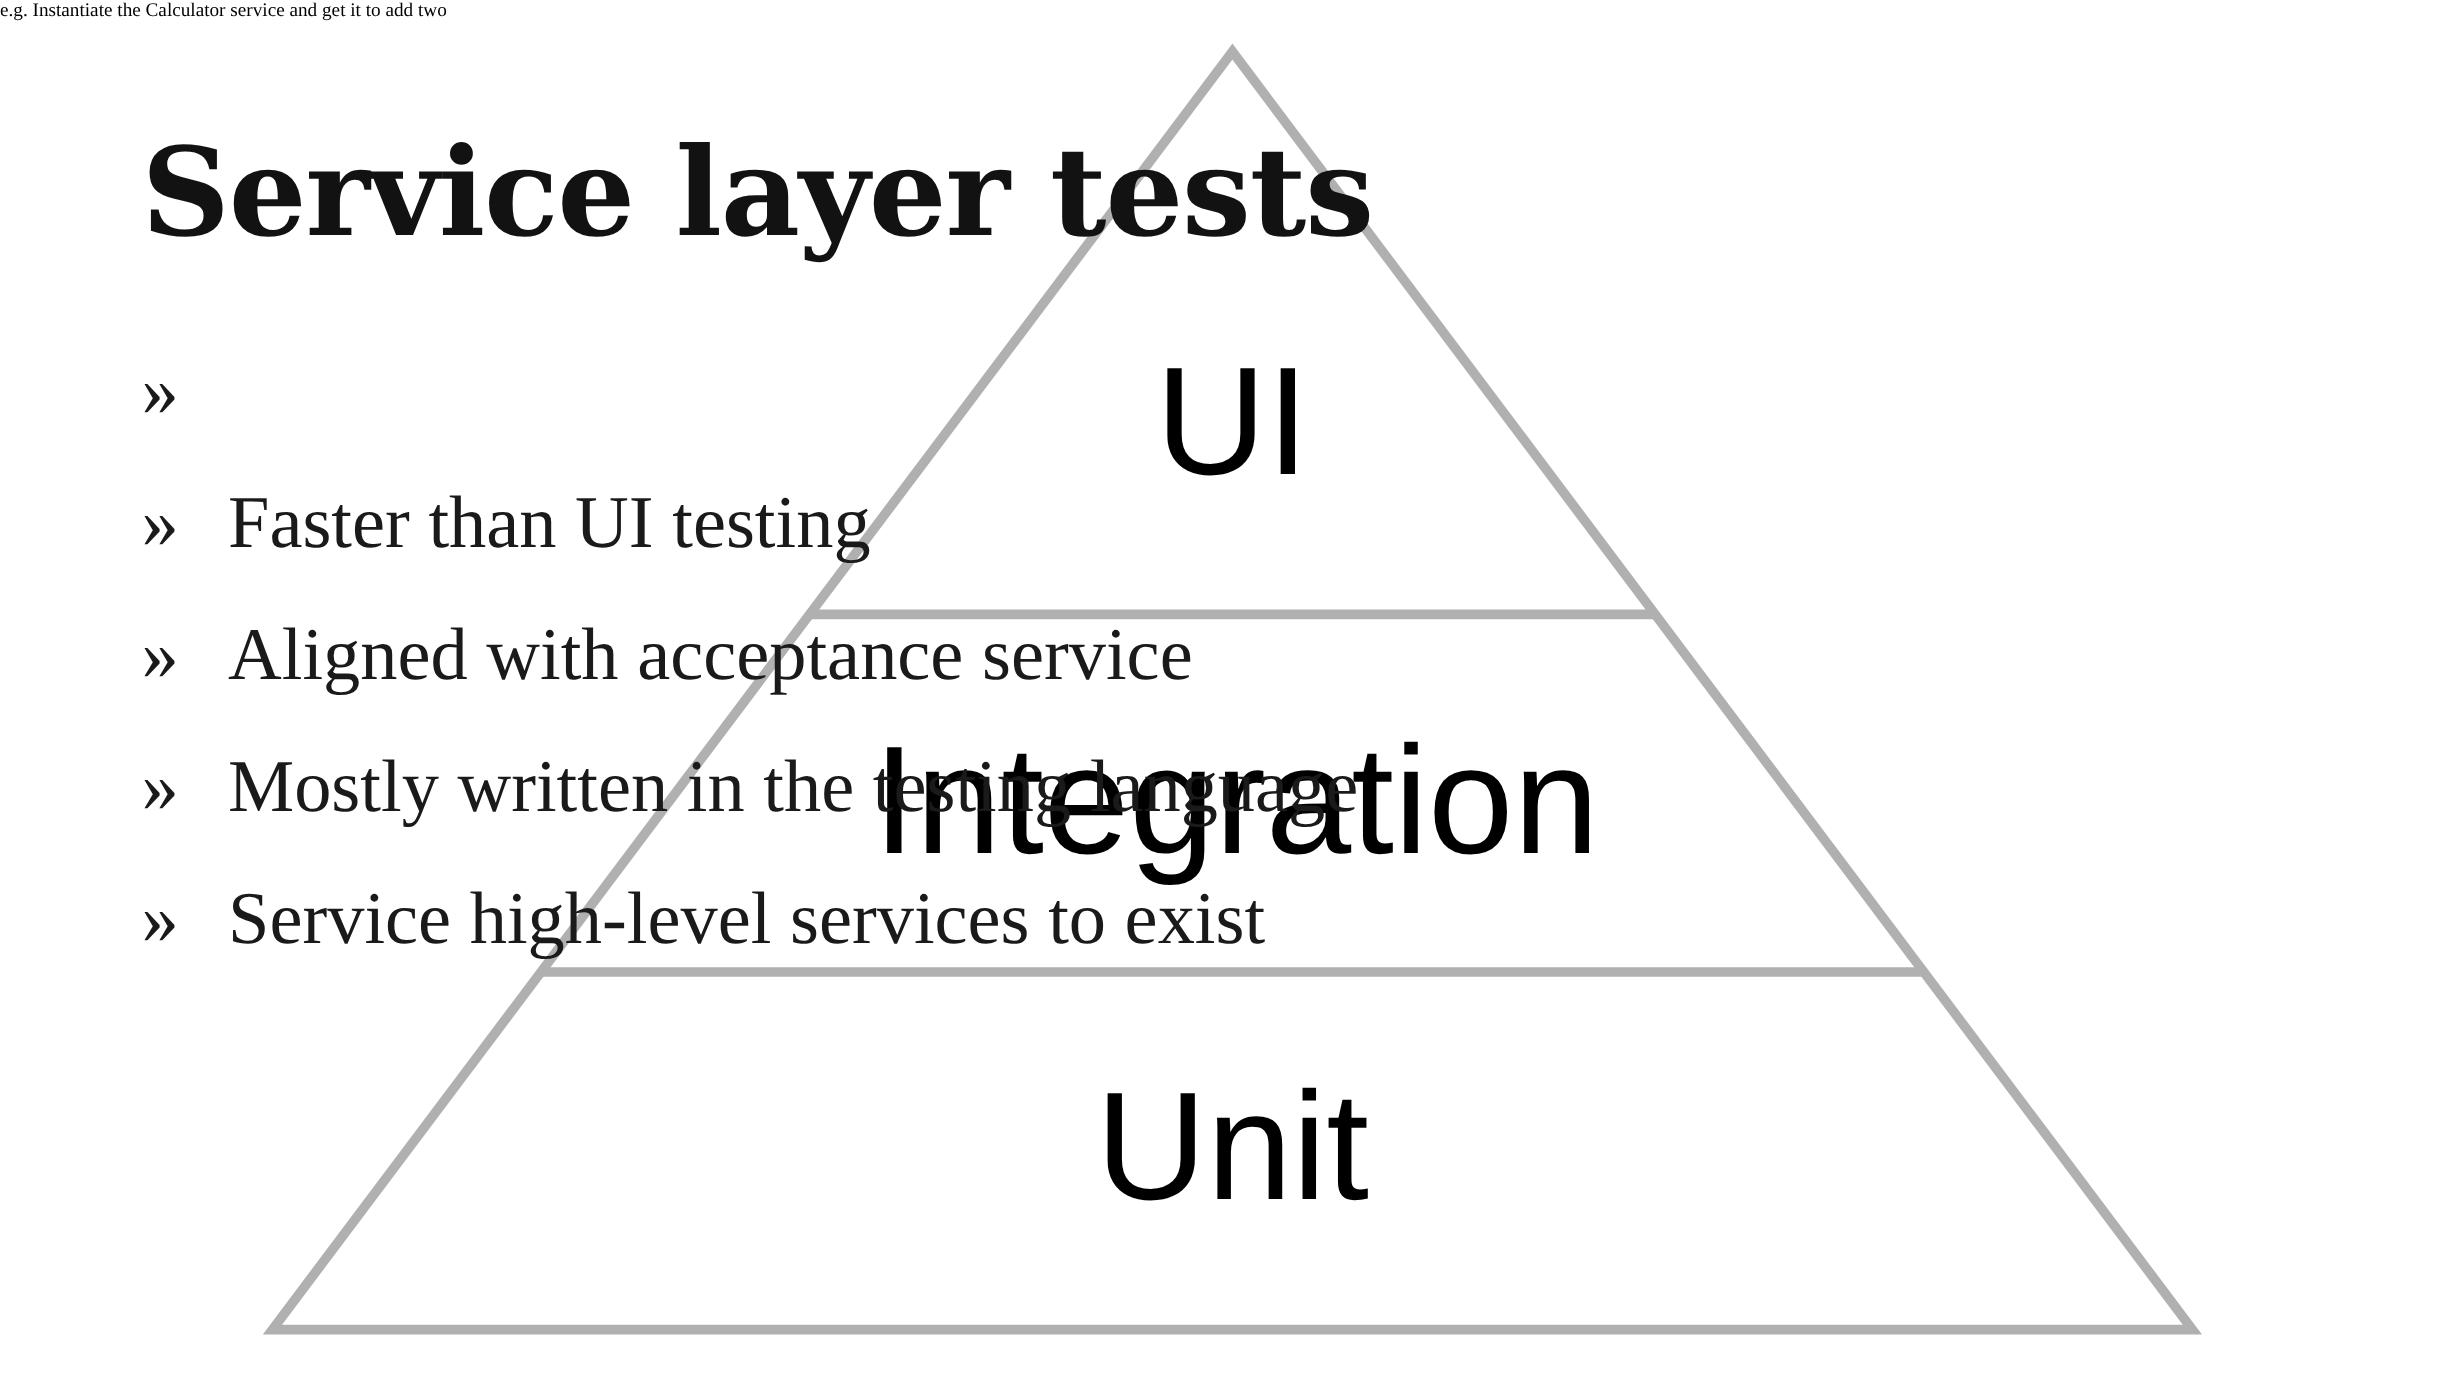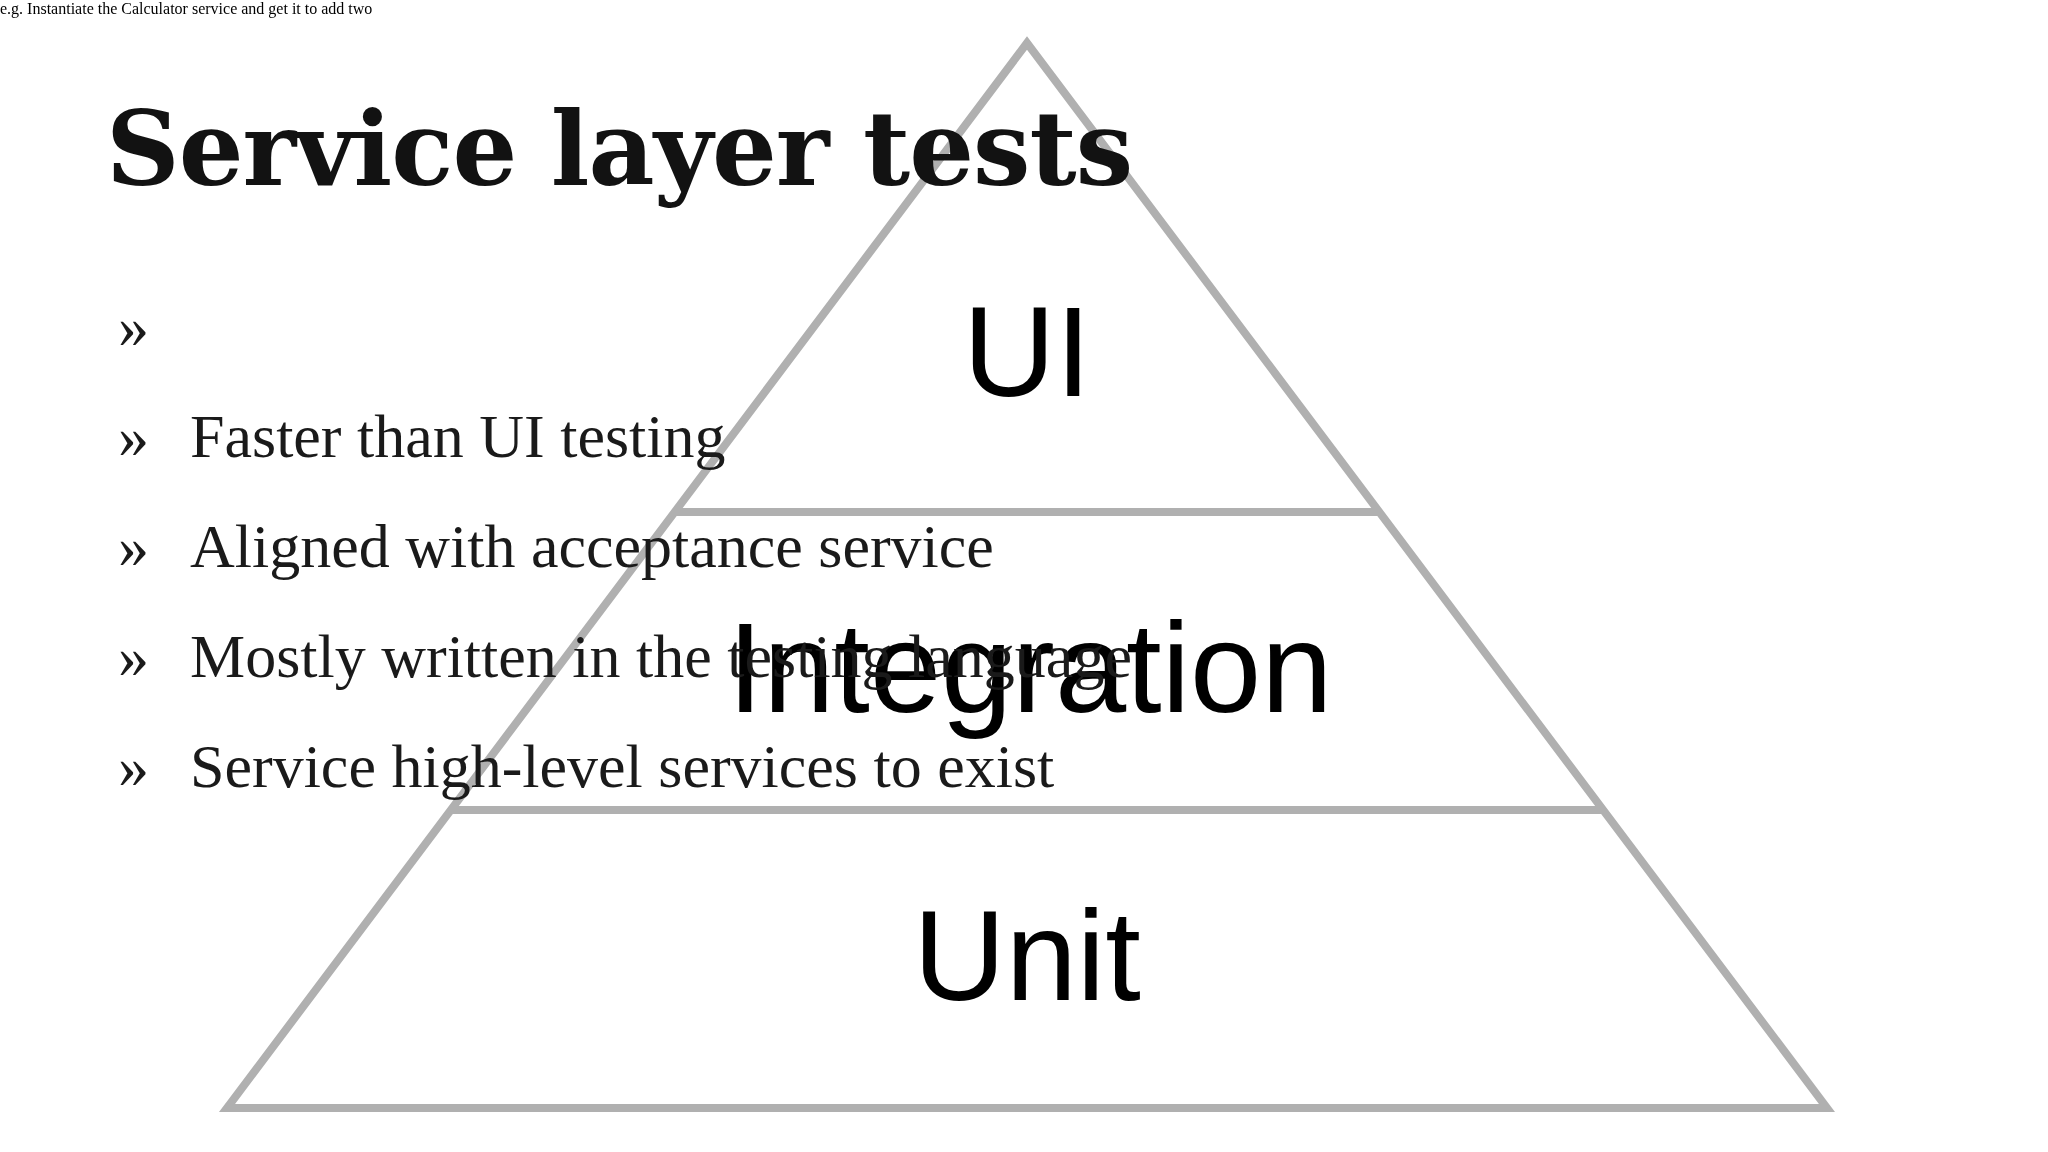--- a/index.html
+++ b/index.html
@@ -24,21 +24,21 @@
     white-space:nowrap;
     line-height:1;
   }
   .label-ui{left:1027px;top:352px;}
   .label-integration{left:1030px;top:668px;text-align:right;}
   .label-unit{left:1027px;top:956px;}
   
   .title{
     position:absolute;
     left:106px;top:98px;
-    margin:0;
+    margin:12px;
     font-family:"DejaVu Serif", serif;
     font-weight:700;
     font-size:102px;
     line-height:1;
     letter-spacing:-1px;
     color:#121212;
     white-space:nowrap;
   }
   .bullets{
     position:absolute;

